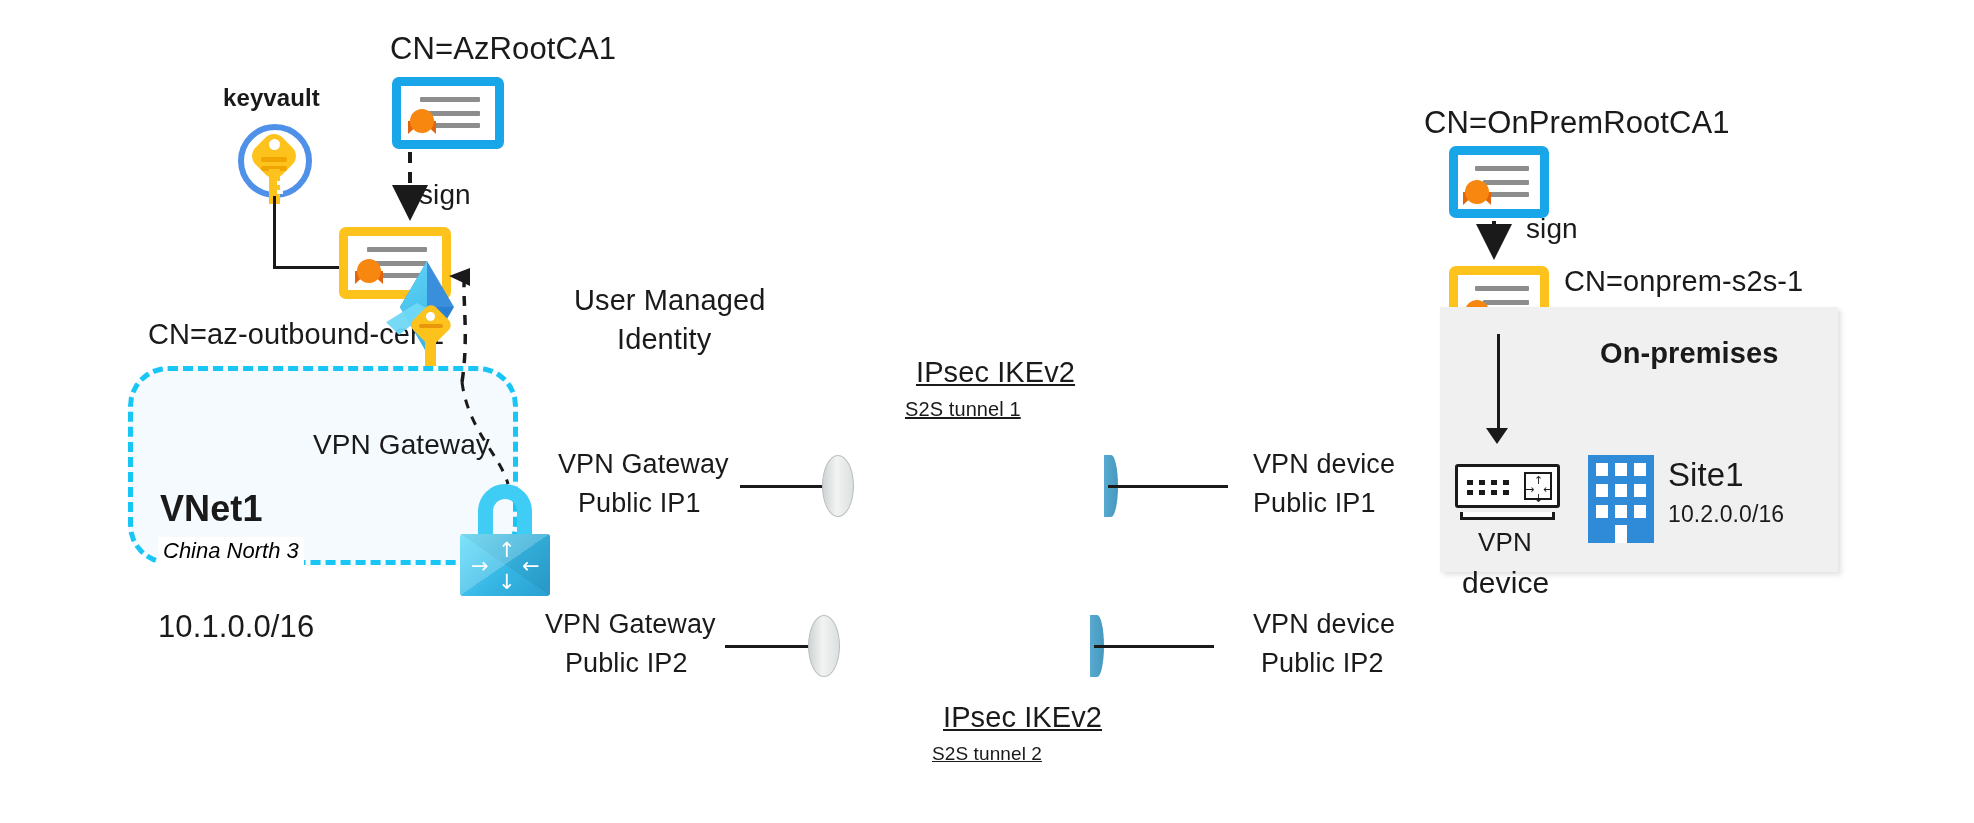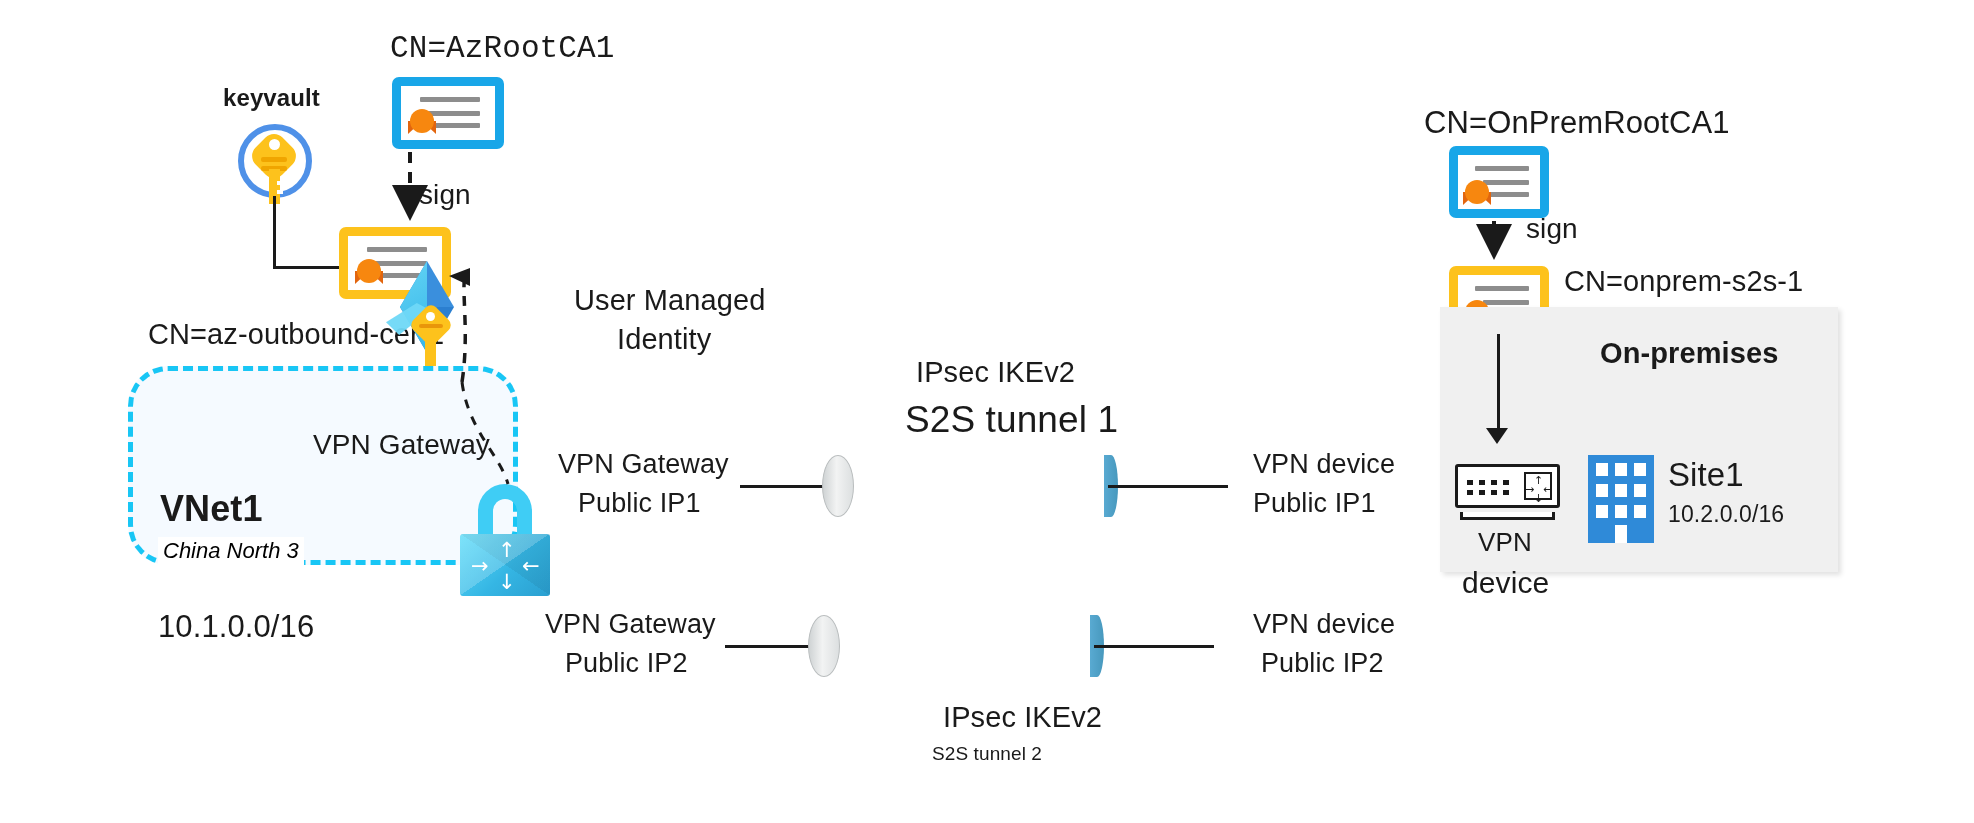--- a/index.html
+++ b/index.html
@@ -18,21 +18,21 @@
     background: #ffffff;
     overflow: hidden;
   }
   .lbl {
     position: absolute;
     white-space: nowrap;
     color: #1a1a1a;
     line-height: 1.22;
     letter-spacing: 0.1px;
   }
-  .lbl.center { text-align: right; }
+  .lbl.center { text-align: right; text-decoration: underline; }
 
   
   .cert {
     position: absolute;
     box-sizing: border-box;
     background: #ffffff;
   }
   .cert .frame {
     position: absolute;
     inset: 0;
@@ -315,21 +315,21 @@
     left: 0; top: 0;
     width: 1974px; height: 823px;
     pointer-events: none;
   }
 </style>
 </head>
 <body>
 
 <div id="canvas">
 
-  <div class="lbl" style="left:390px; top:30px; font-size:31px;font-family:Liberation Mono, monospace;">CN=AzRootCA1</div>
+  <div class="lbl" style="left:390px; top:30px; font-size:31px;">CN=AzRootCA1</div>
 
   <div class="cert blue" style="left:392px; top:77px; width:112px; height:72px;">
     <div class="frame"></div>
     <div class="line" style="left:28px; top:20px; width:60px;"></div>
     <div class="line" style="left:36px; top:34px; width:52px;"></div>
     <div class="line" style="left:36px; top:46px; width:52px;"></div>
     <div class="ribbon" style="left:16px; top:32px;">
       <div class="tail"></div>
       <div class="disc"></div>
     </div>
@@ -395,21 +395,21 @@
   <div class="lock" style="left:460px; top:484px; width:90px; height:112px;">
     <div class="shackle"></div>
     <div class="body"></div>
     <div class="arr" style="left:38px; top:56px;">↑</div>
     <div class="arr" style="left:38px; top:88px;">↓</div>
     <div class="arr" style="left:11px; top:72px;">→</div>
     <div class="arr" style="left:62px; top:72px;">←</div>
   </div>
 
   <div class="lbl center" style="left:916px; top:355px; font-size:29px;">IPsec IKEv2</div>
-  <div class="lbl center" style="left:905px; top:397px; font-size:37px;">S2S tunnel 1</div>
+  <div class="lbl center" style="left:905px; top:397px; font-size:20px;">S2S tunnel 1</div>
 
   <div class="lbl" style="left:558px; top:448px; font-size:27px;">VPN Gateway</div>
   <div class="lbl" style="left:578px; top:487px; font-size:27px;">Public IP1</div>
 
   <div class="wire" style="left:740px; top:485px; width:90px;"></div>
   <div class="tunnel" style="left:822px; top:455px; width:290px; height:62px;">
     <div class="tube"></div>
     <div class="rcap"></div>
     <div class="cap"></div>
   </div>

